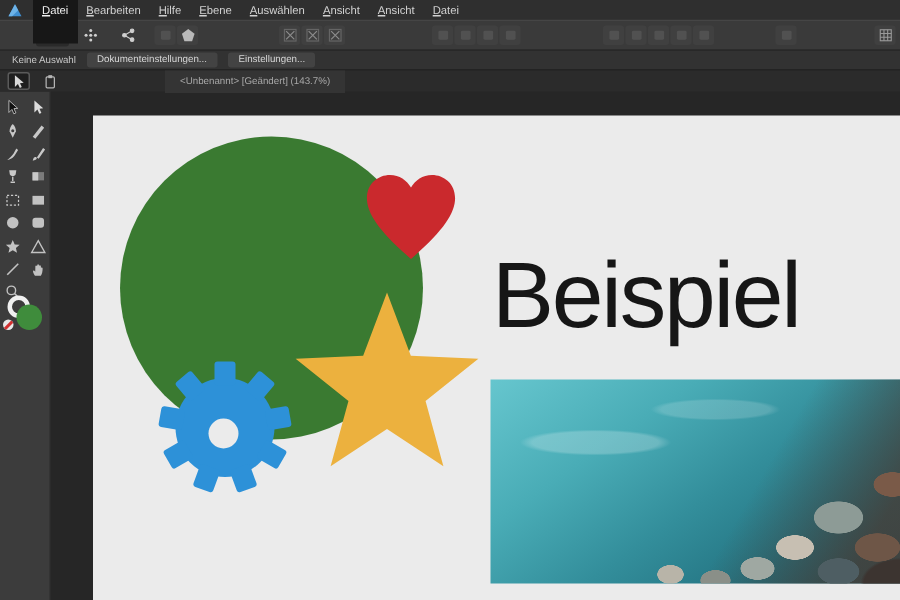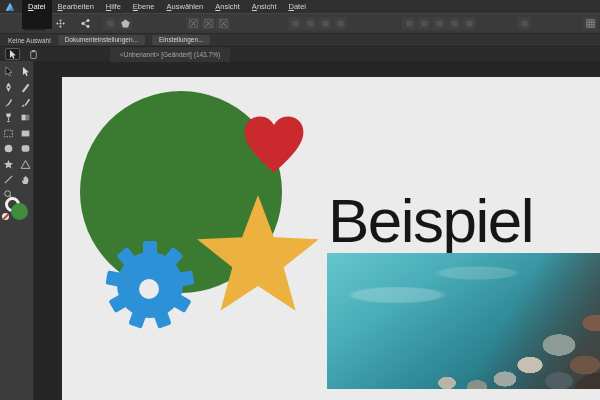--- a/index.html
+++ b/index.html
@@ -393,18 +393,18 @@
             <rect x="-7" y="-44" width="14" height="16" rx="2" transform="rotate(160)" fill="#2d91d8"></rect>
             <rect x="-7" y="-44" width="14" height="16" rx="2" transform="rotate(200)" fill="#2d91d8"></rect>
             <rect x="-7" y="-44" width="14" height="16" rx="2" transform="rotate(240)" fill="#2d91d8"></rect>
             <rect x="-7" y="-44" width="14" height="16" rx="2" transform="rotate(280)" fill="#2d91d8"></rect>
             <rect x="-7" y="-44" width="14" height="16" rx="2" transform="rotate(320)" fill="#2d91d8"></rect>
           </g>
       </g>
       <circle cx="-1" cy="4" r="10" fill="#ebebeb"></circle>
     </svg>
 
-    <div class="heading" style="color: rgb(22, 22, 22); margin-top: 23px;">Beispiel</div>
+    <div class="heading" style="color: rgb(22, 22, 22);">Beispiel</div>
 
     <div class="photo"></div>
   </div>
 
 </div>
 
 </body></html>

